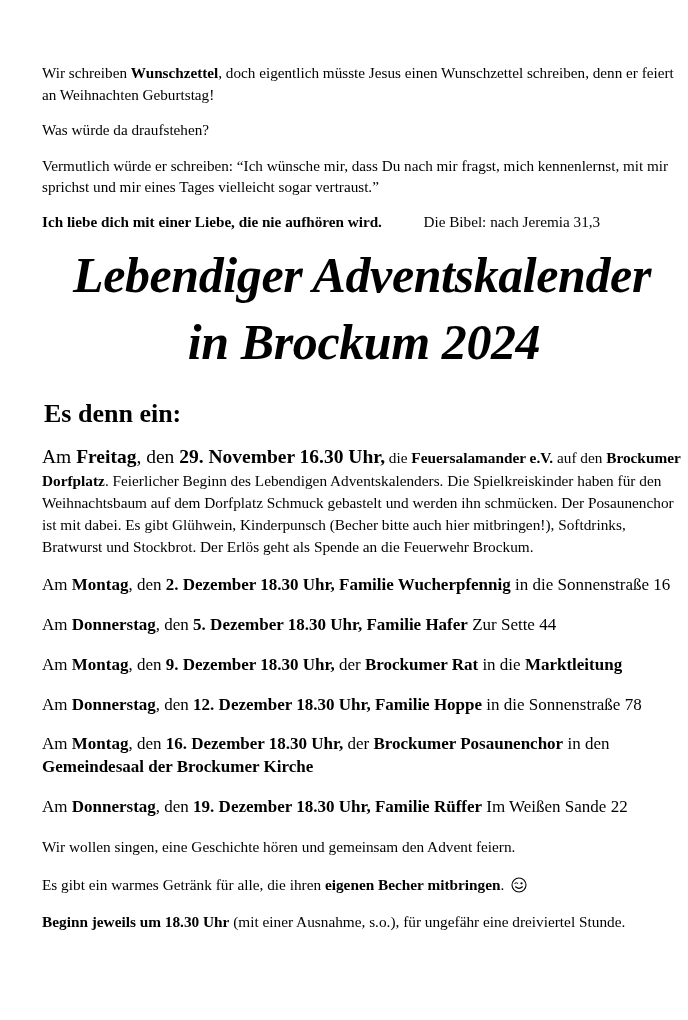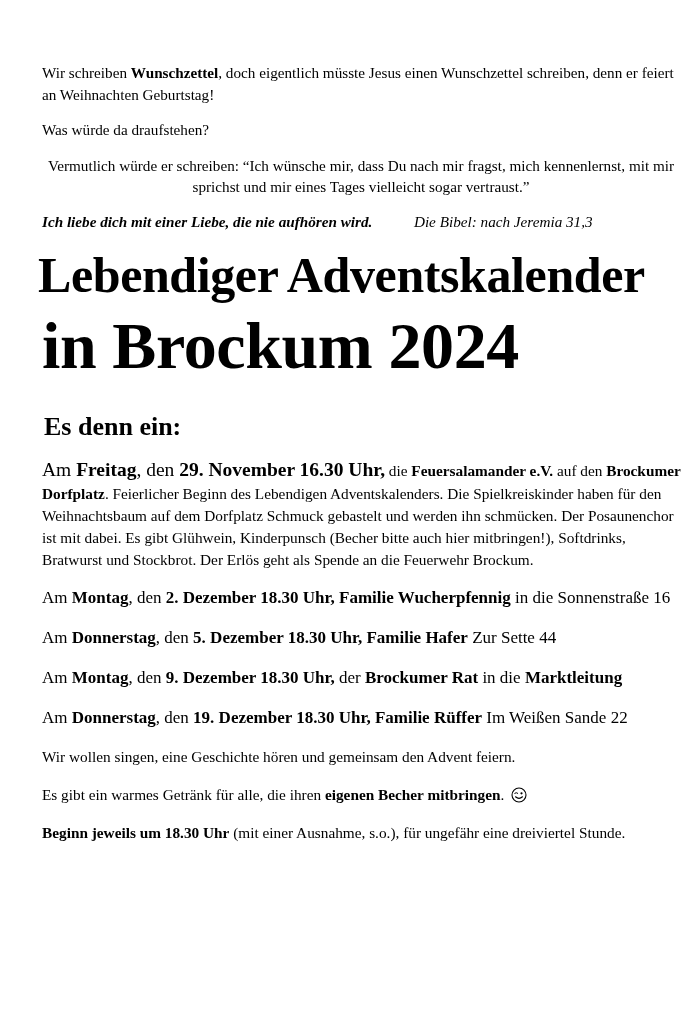--- a/index.html
+++ b/index.html
@@ -30,51 +30,51 @@
   .gap { display: inline-block; width: 34px; }
 
   
   .intro-para {
     font-size: 15.2px;
     line-height: 1.42;
     margin: 0 0 14px 0;
     max-width: 638px;
     text-align: left;
   }
-  .intro-para.tight { margin-bottom: 13px; text-align: center; }
+  .intro-para.tight { margin-bottom: 13px; }
 
   .bible-line {
     font-size: 15.2px;
     line-height: 1.4;
     margin: 1px 0 6px 0;
     white-space: nowrap;
-    font-style: italic;
   }
 
   
   .title-block {
     margin: 14px 0 0 0;
-    text-align: left;
+    text-align: center;
+    font-style: italic;
   }
   .title-line {
     font-weight: bold;
     font-size: 51px;
     line-height: 1.18;
     letter-spacing: -0.4px;
     white-space: nowrap;
     font-family: "Liberation Serif", "DejaVu Serif", serif;
   }
   .title-line.l1 {
     font-size: 50px;
     transform: scaleX(1.0);
     margin-left: -4px;
   }
   .title-line.l2 {
-    font-size: 66px;
-    margin-top: 2px;
+    font-size: 50px;
+    margin-top: 8px;
   }
 
   
   .invite-heading {
     font-weight: bold;
     font-size: 26px;
     line-height: 1.2;
     margin: 26px 0 16px 2px;
   }
 
@@ -156,20 +156,22 @@
   <h2 class="invite-heading">Es denn ein:</h2>
 
   <p class="feature-para">
     <span class="feature-lead"><span class="r">Am </span><span class="b">Freitag</span><span class="r">, den </span><span class="b">29. November 16.30 Uhr,</span></span><span><span class="r"> die </span><span class="b">Feuersalamander e.V.</span><span class="r"> auf den </span><span class="b">Brockumer Dorfplatz</span><span class="r">. Feierlicher Beginn des Lebendigen Adventskalenders. Die Spielkreiskinder haben für den Weihnachtsbaum auf dem Dorfplatz Schmuck gebastelt und werden ihn schmücken. Der Posaunenchor ist mit dabei. Es gibt Glühwein, Kinderpunsch (Becher bitte auch hier mitbringen!), Softdrinks, Bratwurst und Stockbrot. Der Erlös geht als Spende an die Feuerwehr Brockum.</span></span>
   </p>
 
   <ul class="event-list">
     <li class="event-item"><span class="r">Am </span><span class="b">Montag</span><span class="r">, den </span><span class="b">2. Dezember 18.30 Uhr, Familie Wucherpfennig</span><span class="r"> in die Sonnenstraße 16</span></li>
     <li class="event-item"><span class="r">Am </span><span class="b">Donnerstag</span><span class="r">, den </span><span class="b">5. Dezember 18.30 Uhr, Familie Hafer</span><span class="r"> Zur Sette 44</span></li>
     <li class="event-item"><span class="r">Am </span><span class="b">Montag</span><span class="r">, den </span><span class="b">9. Dezember 18.30 Uhr,</span><span class="r"> der </span><span class="b">Brockumer Rat</span><span class="r"> in die </span><span class="b">Marktleitung</span></li>
+    <li class="event-item"><span class="r">Am </span><span class="b">Donnerstag</span><span class="r">, den </span><span class="b">12. Dezember 18.30 Uhr, Familie Hoppe</span><span class="r"> in die Sonnenstraße 78</span></li>
+    <li class="event-item"><span class="r">Am </span><span class="b">Montag</span><span class="r">, den </span><span class="b">16. Dezember 18.30 Uhr,</span><span class="r"> der </span><span class="b">Brockumer Posaunenchor</span><span class="r"> in den </span><span class="b">Gemeindesaal der Brockumer Kirche</span></li>
     <li class="event-item"><span class="r">Am </span><span class="b">Donnerstag</span><span class="r">, den </span><span class="b">19. Dezember 18.30 Uhr, Familie Rüffer</span><span class="r"> Im Weißen Sande 22</span></li>
   </ul>
 
   <section>
 
     <p class="closing-para"><span class="r">Wir wollen singen, eine Geschichte hören und gemeinsam den Advent feiern.</span></p>
 
     <p class="closing-para">
       <span><span class="r">Es gibt ein warmes Getränk für alle, die ihren </span><span class="b">eigenen Becher mitbringen</span><span class="r">.</span></span><span class="smiley">
         <svg viewBox="0 0 32 32" width="16" height="16" aria-hidden="true">

